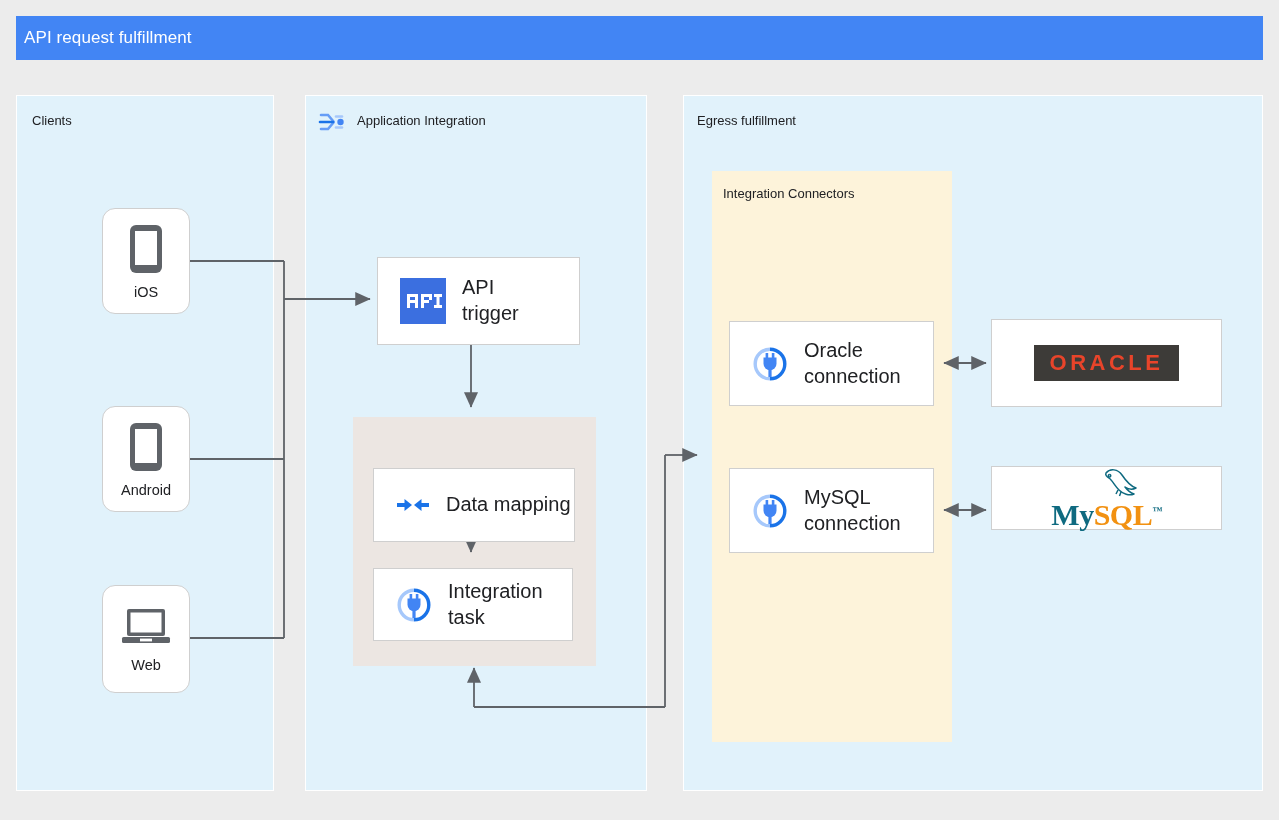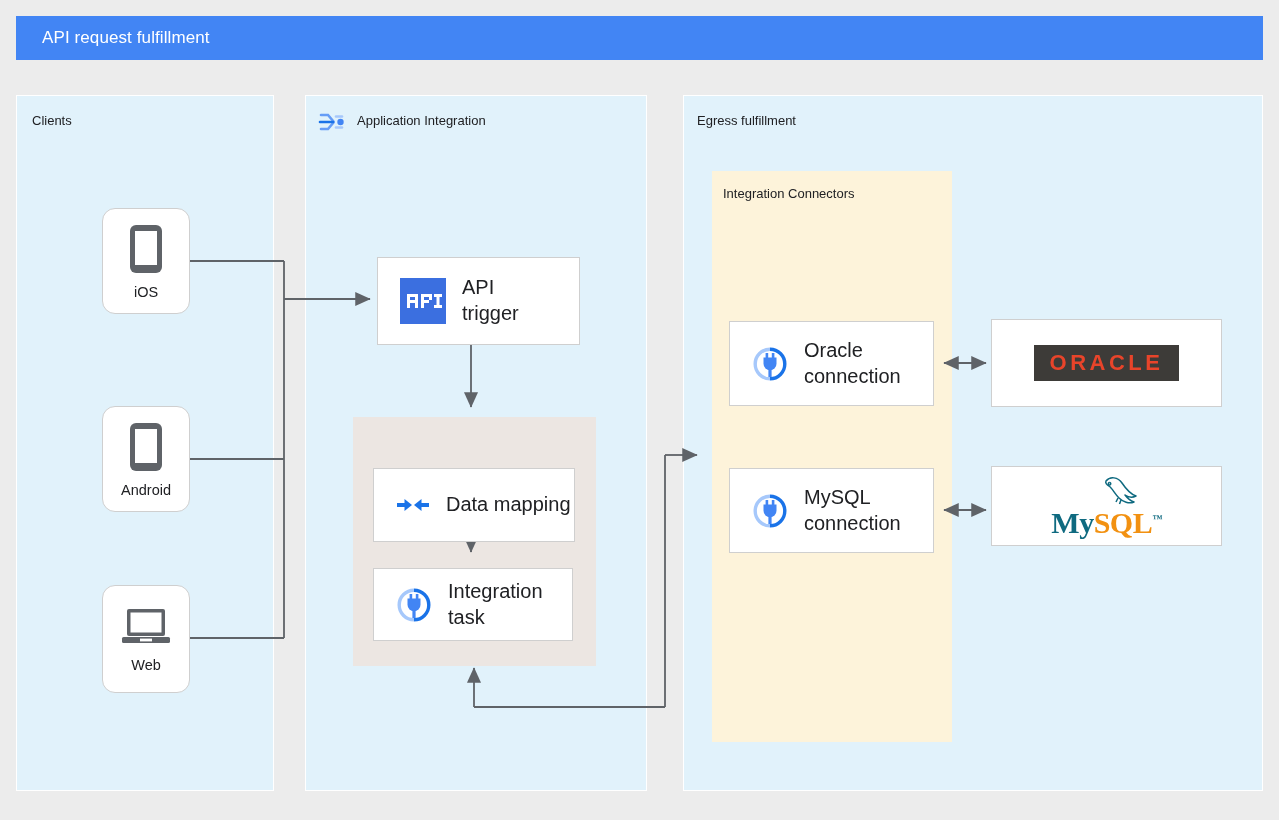--- a/index.html
+++ b/index.html
@@ -11,21 +11,21 @@
   }
   #stage{position:relative;width:1279px;height:820px;overflow:hidden;}
 
   
   .titlebar{
     position:absolute;left:16px;top:16px;width:1247px;height:44px;
     background:#4285f4;color:#ffffff;
     display:flex;align-items:center;
     font-size:17px;letter-spacing:.1px;
   }
-  .titlebar .t{padding-left:26px;}
+  .titlebar .t{padding-left:8px;}
 
   
   .panel{
     position:absolute;background:#e1f2fb;border:1px solid #ffffff;
     box-sizing:border-box;
   }
   .panel-label{
     position:absolute;font-size:13px;color:#202124;white-space:nowrap;
   }
   .subpanel{
@@ -243,21 +243,21 @@
     <div class="card-text">MySQL
 connection</div>
   </div>
 
   <div class="logobox" style="left:991px;top:319px;width:231px;height:88px;">
     <div class="oracle-plate">
       <span class="oracle-txt">ORACLE</span>
     </div>
   </div>
 
-  <div class="logobox" style="left:991px;top:466px;width:231px;height:80px;">
+  <div class="logobox" style="left:991px;top:466px;width:231px;height:64px;">
     <div class="mysql-wrap">
       <svg width="88" height="36" viewBox="0 0 88 36" style="margin-bottom:-2px;margin-left:26px;">
         <g fill="none" stroke="#0f6a80" stroke-width="1.5" stroke-linejoin="round">
           <path d="M30 7 C34 2 42 3 46 9 C50 15 54 20 60 22 C56 24 52 23 49 21
                    C52 25 55 27 58 28 C53 30 47 28 43 24 C39 20 36 14 33 12
                    C31 11 29 9 30 7 z"></path>
           <path d="M33.5 8.5 a1.2 1.2 0 1 0 0.1 0"></path>
           <path d="M42 24 l-2 4 M45 26 l-1.5 4"></path>
         </g>
       </svg>

